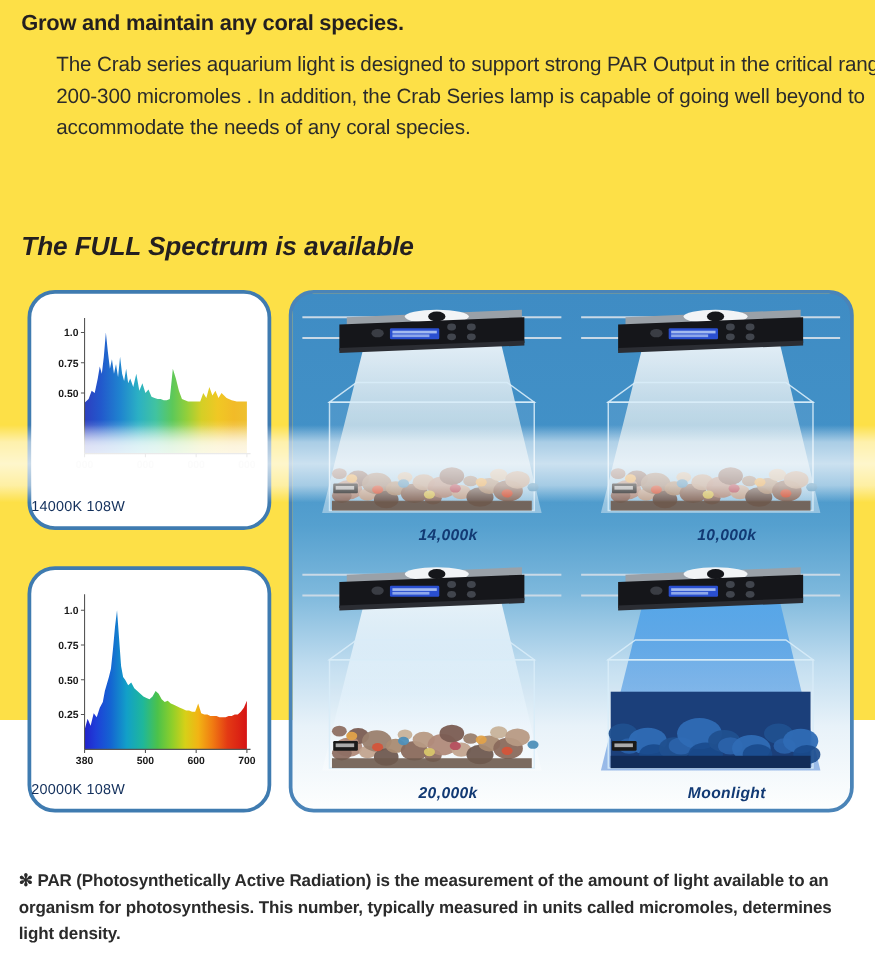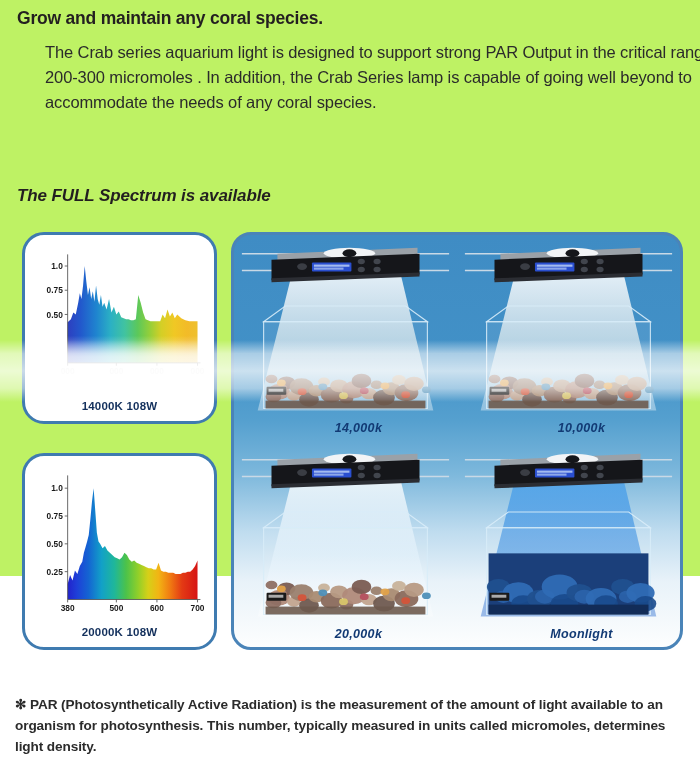--- a/index.html
+++ b/index.html
@@ -3,36 +3,36 @@
 <meta charset="utf-8">
 <style>
   * { box-sizing: border-box; }
   html, body {
     margin: 0; padding: 0;
     width: 700px; height: 772px;
     background: #ffffff;
     font-family: "Liberation Sans", sans-serif;
     overflow: hidden;
   }
-  .page { position: relative; width: 700px; height: 576px; background:#bef264; }
+  .page { position: relative; width: 700px; height: 576px; background:#fde047; }
 
   
   .headline {
     position: absolute; left: 17px; top: 8px;
     font-size: 17.5px; font-weight: bold; color: #231f20;
     letter-spacing: -0.2px;
   }
   .intro {
     position: absolute; left: 17px; top: 40px; width: 670px;
     font-size: 16.5px; line-height: 25px; color: #2b2b2b;
     letter-spacing: -0.1px; font-weight: 400; margin-left: 28px;
   }
   .subhead {
     position: absolute; left: 17px; top: 186px;
-    font-size: 17px; font-weight: bold; font-style: italic;
+    font-size: 21px; font-weight: bold; font-style: italic;
     color: #231f20; letter-spacing: -0.1px;
   }
 
   
   .footer {
     position: absolute; left: 15px; top: 694px; width: 670px;
     font-size: 13.6px; line-height: 21px; color: #2b2b2b;
     letter-spacing: -0.1px;
     font-weight: bold;
   }
@@ -42,21 +42,21 @@
     position: absolute; left: 22px; width: 195px;
     border: 3px solid #3f7bb0; border-radius: 22px;
     background: #ffffff;
   }
   #spec-card-1 { top: 232px; height: 192px; }
   #spec-card-2 { top: 453px; height: 197px; }
 
   .spec-plot { position: absolute; left: 0; top: 0; width: 100%; height: 100%; }
   .spec-caption {
     position: absolute; bottom: 9px; left: 0; width: 100%;
-    text-align: center; font-size: 11.5px; font-weight: bold;
+    font-size: 11.5px; font-weight: normal;
     color: #13305c; letter-spacing: 0.2px;
   }
 
   
   .aqua-panel {
     position: absolute; left: 231px; top: 232px;
     width: 452px; height: 418px;
     border: 3px solid #4a84b8; border-radius: 20px;
     overflow: hidden;
     background: linear-gradient(180deg,

